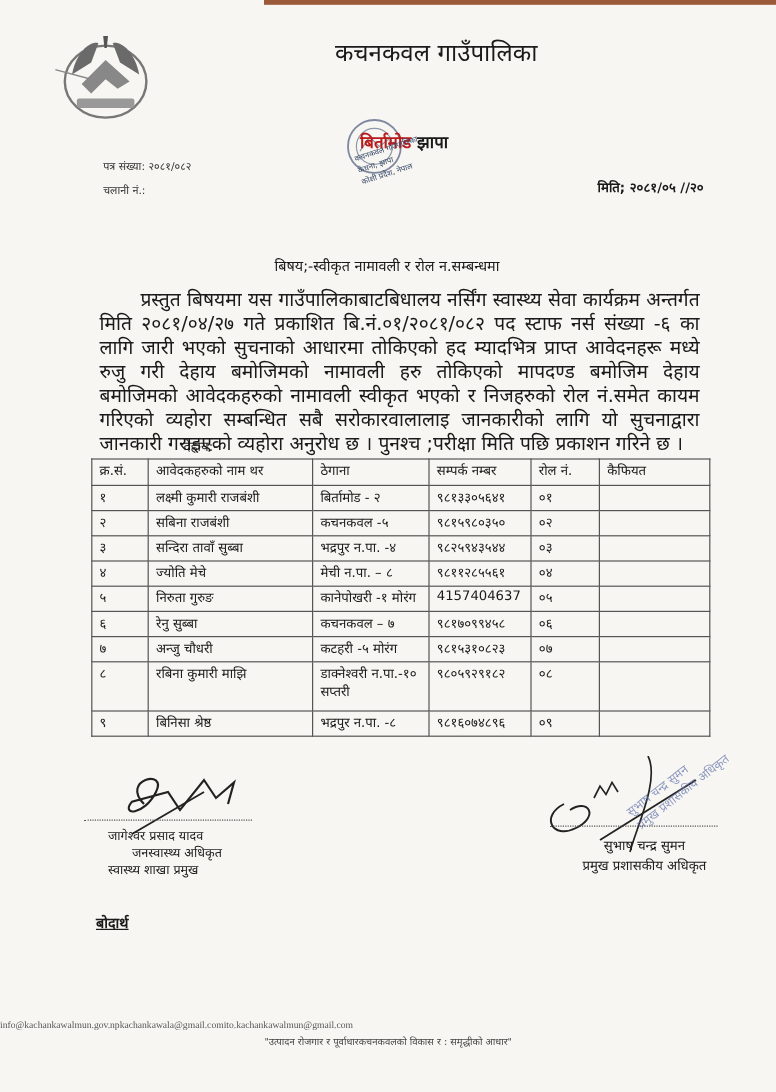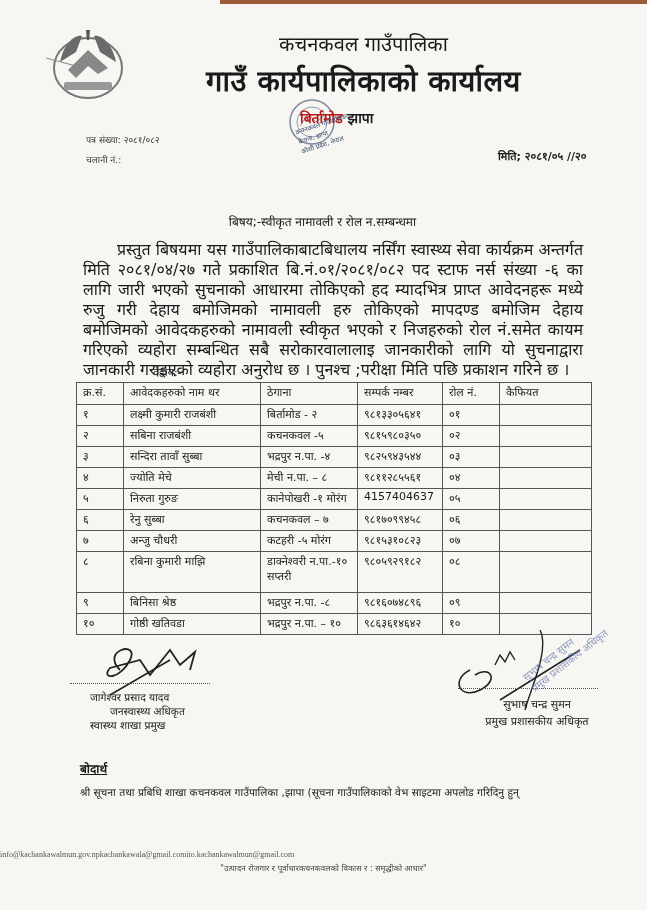--- a/index.html
+++ b/index.html
@@ -118,21 +118,20 @@
     <ellipse cx="42" cy="46" rx="34" ry="30" fill="none" stroke="#777" stroke-width="2"></ellipse>
     <path d="M14 40 C18 20, 30 12, 36 14 L30 30 Z" fill="#6a6a6a"></path>
     <path d="M70 40 C66 20, 54 12, 48 14 L54 30 Z" fill="#6a6a6a"></path>
     <path d="M22 48 L42 28 L62 46 L52 52 L42 44 L30 56 Z" fill="#888"></path>
     <path d="M40 8 L44 8 L43 18 L41 18 Z" fill="#555"></path>
     <rect x="18" y="60" width="48" height="8" rx="2" fill="#999"></rect>
     <line x1="0" y1="36" x2="30" y2="44" stroke="#888" stroke-width="1.2"></line>
   </svg>
 
   <div class="hdr-small">कचनकवल गाउँपालिका</div>
-  <div class="hdr-large">गाउँ कार्यपालिकाको कार्यालय</div>
 
   <svg class="stamp" viewBox="0 0 92 84">
     <circle cx="34" cy="30" r="22" fill="none" stroke="#4a5a7a" stroke-width="1.5" opacity="0.7"></circle>
     <circle cx="34" cy="30" r="15" fill="none" stroke="#4a5a7a" stroke-width="1" opacity="0.6"></circle>
     <path d="M22 34 L30 22 L38 30 L46 24" fill="none" stroke="#4a5a7a" stroke-width="1" opacity="0.6"></path>
   </svg>
   <div class="hdr-place">
     <span style="color:#b91c1c">बिर्तामोड</span> <span>झापा</span>
   </div>
   <div class="stamp-text">
@@ -236,28 +235,20 @@
         <td></td>
       </tr>
       <tr>
         <td>९</td>
         <td>बिनिसा श्रेष्ठ</td>
         <td>भद्रपुर न.पा. -८</td>
         <td>९८१६०७४८९६</td>
         <td>०९</td>
         <td></td>
       </tr>
-      <tr>
-        <td>१०</td>
-        <td>गोष्ठी खतिवडा</td>
-        <td>भद्रपुर न.पा. – १०</td>
-        <td>९८६३६१४६४२</td>
-        <td>१०</td>
-        <td></td>
-      </tr>
     </tbody>
   </table>
 
   <svg class="sig-left" viewBox="0 0 160 110">
     <path d="M40 30 C20 10, 60 0, 50 20 C40 40, 20 40, 30 28 L60 20 L70 35 L90 10 L100 25 L115 12 L110 30" fill="none" stroke="#222" stroke-width="1.8"></path>
     <path d="M30 55 L90 20" fill="none" stroke="#222" stroke-width="1.5"></path>
   </svg>
   <div class="dotline" style="left:70px; top:683px; width:140px;"></div>
   <div class="sig-name-l">
     <div>जागेश्वर प्रसाद यादव</div>
@@ -275,17 +266,16 @@
     <div>सुभाष चन्द्र सुमन</div>
     <div>प्रमुख प्रशासकीय अधिकृत</div>
   </div>
   <div class="dotline" style="left:458px; top:688px; width:140px;"></div>
   <div class="sig-name-r">
     <div>सुभाष चन्द्र सुमन</div>
     <div>प्रमुख प्रशासकीय अधिकृत</div>
   </div>
 
   <div class="bodartha">बोदार्थ</div>
-  <div class="bodartha-line">श्री सूचना तथा प्रबिधि शाखा कचनकवल गाउँपालिका ,झापा (सूचना गाउँपालिकाको वेभ साइटमा अपलोड गरिदिनु हुन्</div>
 
   <div class="footer-email">info@kachankawalmun.gov.npkachankawala@gmail.comito.kachankawalmun@gmail.com</div>
   <div class="footer-slogan">"उत्पादन रोजगार र पूर्वाधारकचनकवलको विकास र : समृद्धीको आधार"</div>
 </div>
 
 </body></html>

